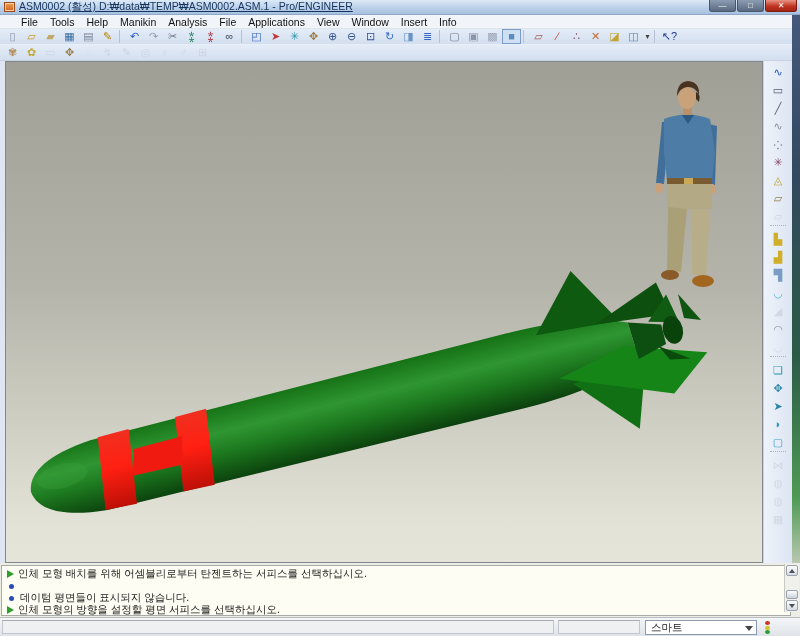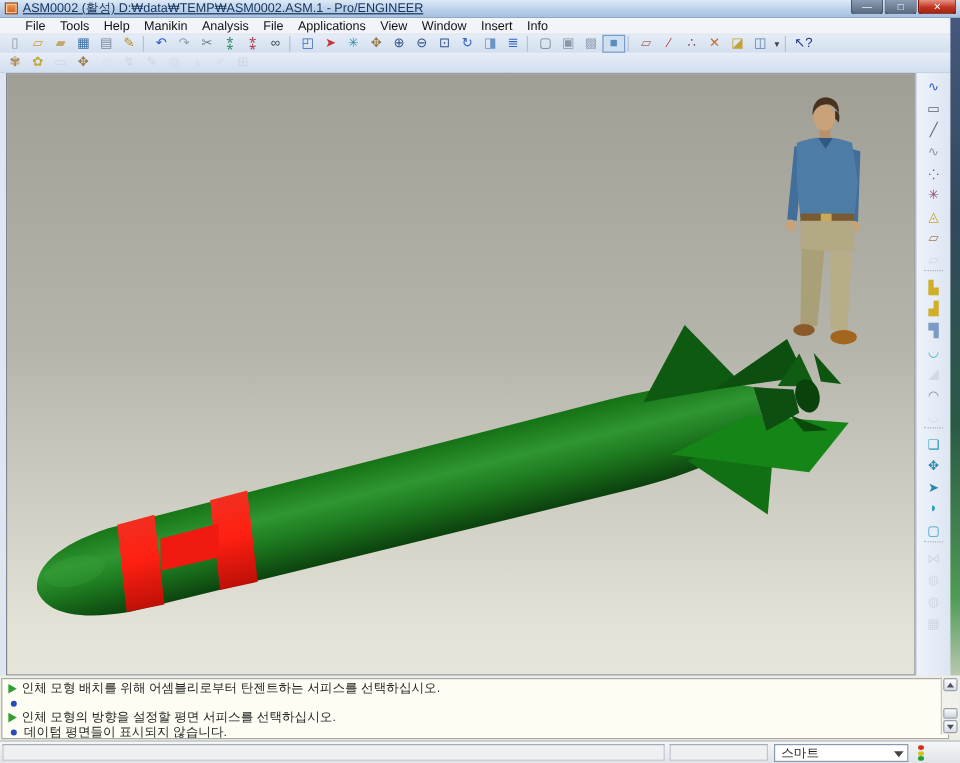--- a/index.html
+++ b/index.html
@@ -278,26 +278,26 @@
 <div class="message-area">
   <div class="msgbox">
       <div class="msg-line">
         <span class="mi-arrow"></span>
         <span>인체 모형 배치를 위해 어셈블리로부터 탄젠트하는 서피스를 선택하십시오.</span>
       </div>
       <div class="msg-line">
         <span class="mi-dot"></span>
       </div>
       <div class="msg-line">
+        <span class="mi-dot"></span>
+        <span>데이텀 평면들이 표시되지 않습니다.</span>
+      </div>
+      <div class="msg-line">
         <span class="mi-arrow"></span>
         <span>인체 모형의 방향을 설정할 평면 서피스를 선택하십시오.</span>
-      </div>
-      <div class="msg-line">
-        <span class="mi-dot"></span>
-        <span>데이텀 평면들이 표시되지 않습니다.</span>
       </div>
     </div>
   <div class="msg-scroll">
     <div class="sbtn up">
         <span class="tri-up"></span>
       </div>
     <div class="sthumb"></div>
     <div class="sbtn down">
         <span class="tri-down"></span>
       </div>

